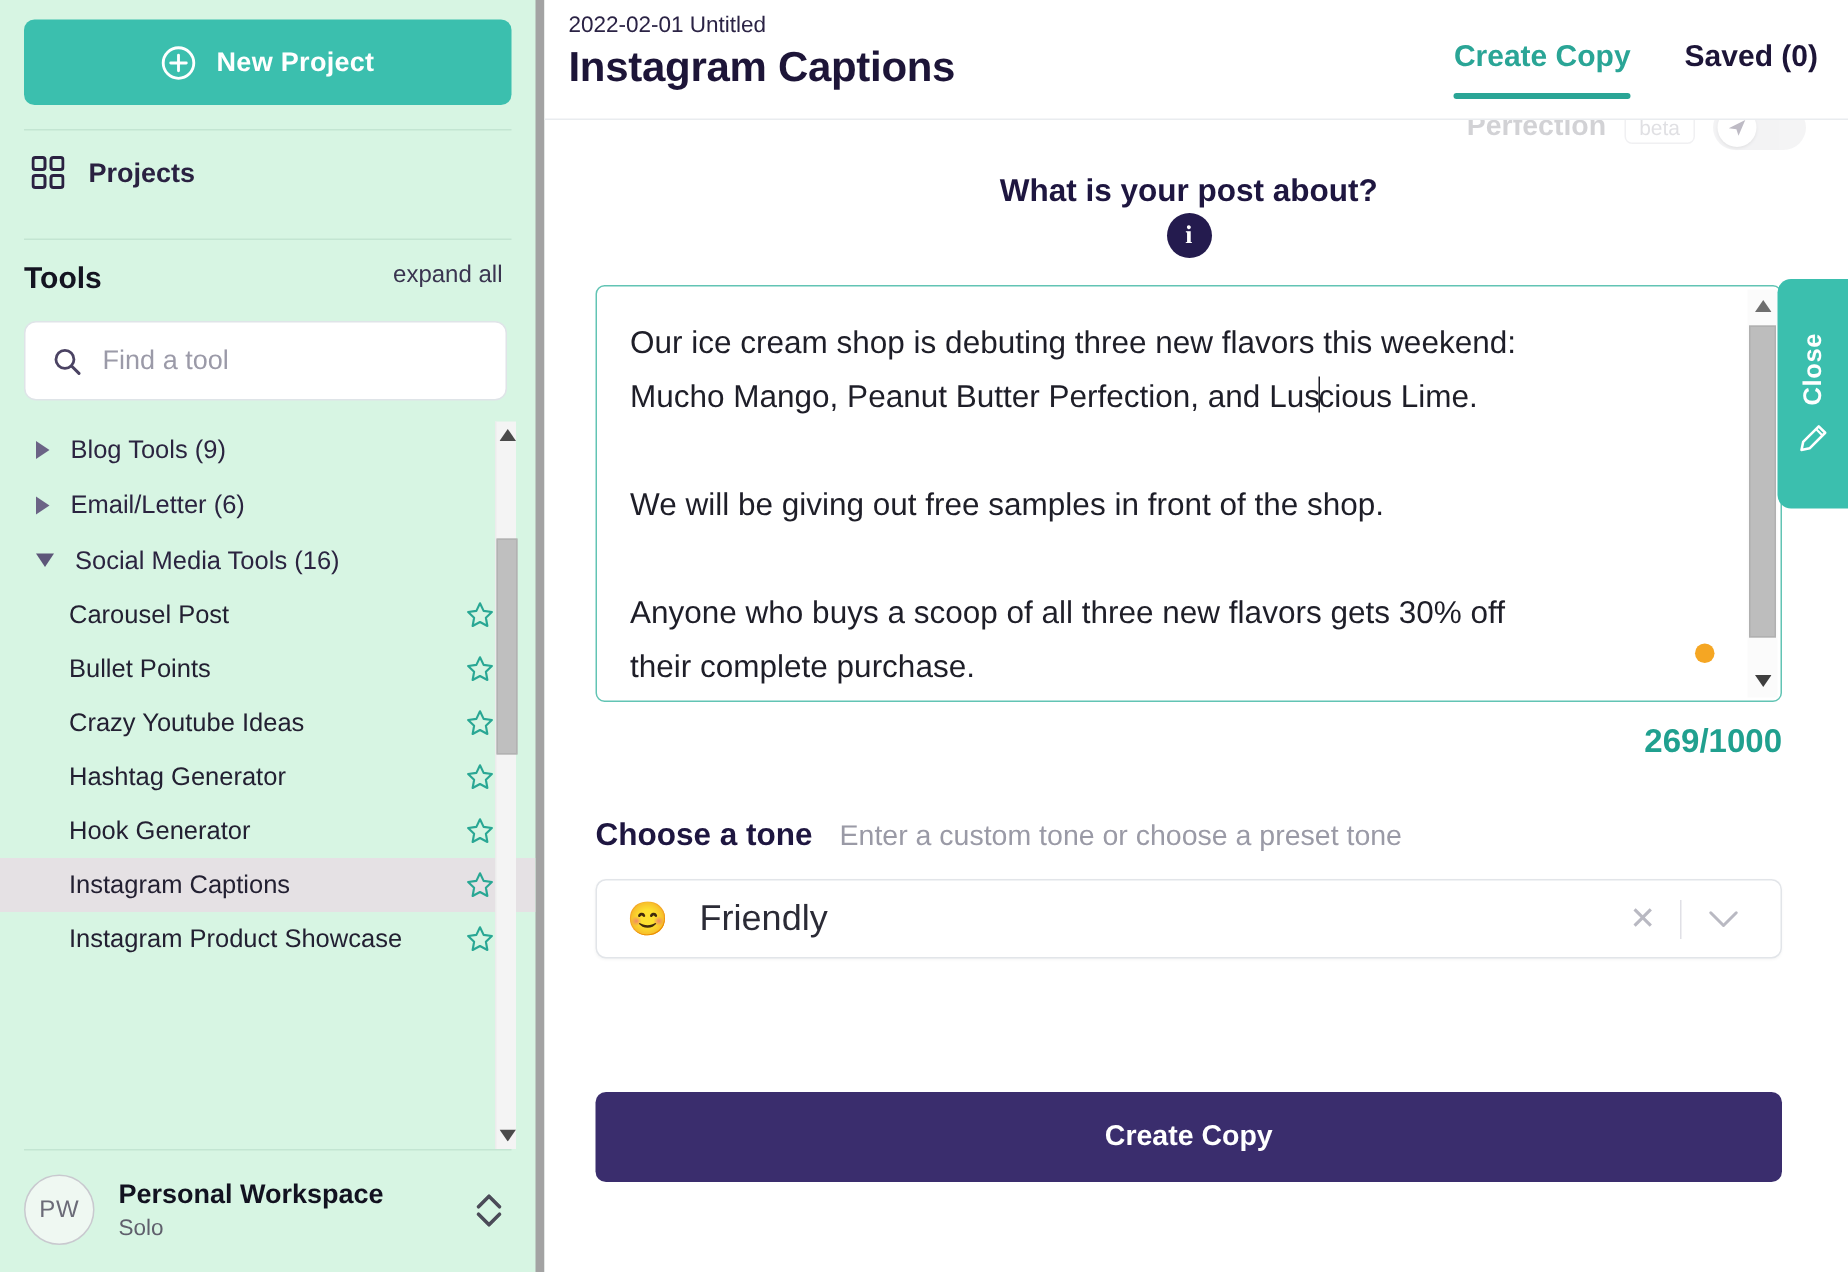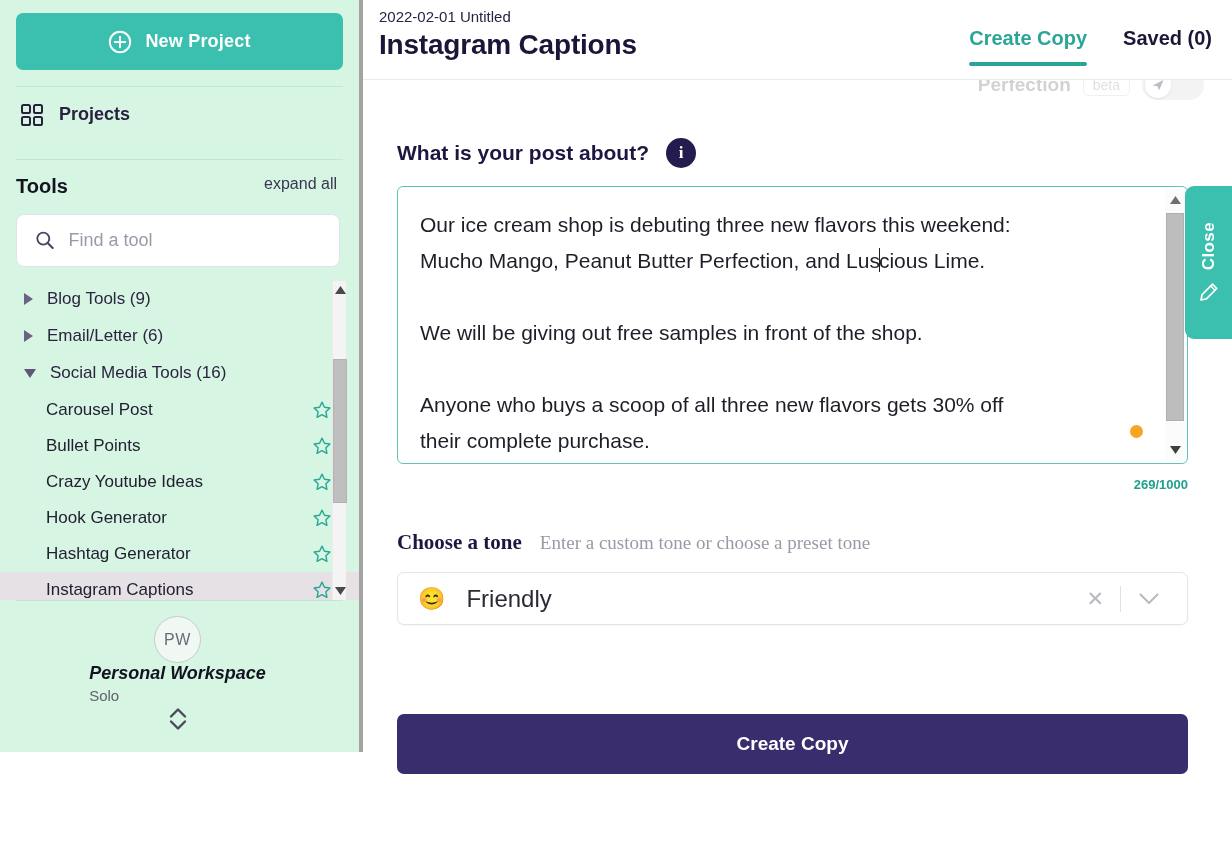--- a/index.html
+++ b/index.html
@@ -6,26 +6,26 @@
   html, body {
     width: 1232px; height: 848px;
     font-family: "Liberation Sans", sans-serif;
     background: #ffffff;
     overflow: hidden;
   }
   .app { display: flex; width: 1232px; height: 848px; position: relative; }
 
   
   .sidebar {
-    width: 363px; height: 752px;
+    width: 363px; height: 848px;
     background: #d7f5e3;
     display: flex; flex-direction: column;
     position: relative;
     flex: 0 0 363px;
-    border-right: 4px solid #a3a3a3;
+    border-right: 6px solid #a3a3a3;
   }
   .sb-top { padding: 13px 16px 0 16px; }
   .new-project-btn {
     height: 57px;
     background: #3bbfae;
     border-radius: 7px;
     display: flex; align-items: center; justify-content: center;
     gap: 13px;
     color: #ffffff;
     font-size: 18px; font-weight: bold;
@@ -87,33 +87,32 @@
     position:absolute; right: 13px; top: 0; width: 14px; height: 100%;
     background:#f4f4f4; border-left:1px solid #ececec;
   }
   .sb-arrow { width:14px; height:14px; display:flex; align-items:center; justify-content:center; }
   .sb-arrow.top { position:absolute; top:2px; }
   .sb-arrow.bot { position:absolute; bottom:2px; }
   .sb-thumb { position:absolute; left:0; width:14px; background:#bfbfbf; border:1px solid #b2b2b2; }
 
   .sb-bottom-divider { height:1px; background:#c3e5d2; margin: 0 16px; }
   .workspace {
-    display:flex; align-items:center; padding: 16px 20px 18px 16px;
+    display:flex; align-items:center; gap:16px; padding: 16px 20px 18px 16px;
     cursor:pointer;
-    flex-direction:column;
   }
   .avatar {
     width:47px; height:47px; border-radius:50%;
     border:1px solid #c9c9cf; background:#eff8f2;
     display:flex; align-items:center; justify-content:center;
     font-size:16px; color:#6b6b78; letter-spacing:.5px;
     flex:0 0 47px;
   }
   .ws-text { flex:1 1 auto; }
-  .ws-name { font-size:18px; font-weight:bold; color:#121220; line-height:1.2;font-style:italic; }
+  .ws-name { font-size:18px; font-weight:bold; color:#121220; line-height:1.2; }
   .ws-sub { font-size:15px; color:#5f5f6c; margin-top:2px; }
   .ws-chev { width:22px; height:30px; display:block; }
 
   
   .main { flex:1 1 auto; position:relative; height:848px; background:#fff; overflow:hidden; }
 
   .header {
     position:absolute; top:0; left:0; right:0; height:80px;
     background:#fff; border-bottom:1px solid #e9ecef;
     display:flex; align-items:flex-start; justify-content:space-between;
@@ -146,21 +145,21 @@
     display:flex; align-items:center; padding:3px; position:relative;
   }
   .sc-knob {
     width:26px; height:26px; border-radius:50%; background:#fff;
     display:flex; align-items:center; justify-content:center;
     box-shadow:0 1px 2px rgba(0,0,0,.25);
   }
 
   .content { position:absolute; top:80px; left:0; right:0; bottom:0; padding: 0 44px 0 34px; }
 
-  .field-label-row { display:flex; align-items:center; gap:17px; margin-top: 58px; }
+  .field-label-row { display:flex; align-items:center; gap:2px; margin-top: 36px; flex-direction: column; }
   .field-label { font-size:21px; font-weight:bold; color:#1e1640; }
   .info-icon {
     width:30px; height:30px; border-radius:50%; background:#241b4e;
     color:#fff; font-size:17px; font-weight:bold;
     display:flex; align-items:center; justify-content:center;
     font-family:"Liberation Serif", serif; cursor:pointer;
   }
 
   .textarea-wrap {
     position:relative; margin-top:18px;
@@ -181,23 +180,23 @@
     position:absolute; right:44px; top:238px;
     width:13px; height:13px; border-radius:50%; background:#f5a623;
   }
   
   .ta-scroll { position:absolute; right:2px; top:2px; bottom:2px; width:20px; background:#fbfbfb; }
   .ta-arrow { position:absolute; left:0; width:20px; height:22px; display:flex; align-items:center; justify-content:center; }
   .ta-arrow.top { top:0; }
   .ta-arrow.bot { bottom:0; }
   .ta-thumb { position:absolute; left:1px; width:18px; top:24px; height:208px; background:#bdbdbd; border:1px solid #b0b0b0; }
 
-  .char-count { text-align:right; font-size:13px; font-weight:bold; color:#20a08f; margin-top:13px; }
-
-  .tone-head { display:flex; align-items:baseline; gap:18px; margin-top:38px;font-family:Liberation Serif, serif; }
+  .char-count { text-align:right; font-size:22px; font-weight:bold; color:#20a08f; margin-top:13px; }
+
+  .tone-head { display:flex; align-items:baseline; gap:18px; margin-top:38px; }
   .tone-label { font-size:21px; font-weight:bold; color:#1e1640; }
   .tone-hint { font-size:19px; color:#9a9aa6; }
 
   .tone-select {
     margin-top:17px; height:53px; background:#fff;
     border:1px solid #e2e5e9; border-radius:7px;
     display:flex; align-items:center; padding: 0 14px 0 20px;
     box-shadow: 0 1px 2px rgba(0,0,0,.04);
     cursor:pointer;
   }
@@ -302,27 +301,27 @@
             <path d="M12 2.6l2.9 6.1 6.6.9-4.8 4.6 1.2 6.6L12 17.6 6.1 20.8l1.2-6.6L2.5 9.6l6.6-.9z" fill="none" stroke="#29a794" stroke-width="1.7" stroke-linejoin="round"></path>
           </svg>
         </div>
         <div class="tool-row">
           <span class="tool-name">Crazy Youtube Ideas</span>
           <svg class="star" viewBox="0 0 24 24">
             <path d="M12 2.6l2.9 6.1 6.6.9-4.8 4.6 1.2 6.6L12 17.6 6.1 20.8l1.2-6.6L2.5 9.6l6.6-.9z" fill="none" stroke="#29a794" stroke-width="1.7" stroke-linejoin="round"></path>
           </svg>
         </div>
         <div class="tool-row">
+          <span class="tool-name">Hashtag Generator</span>
+          <svg class="star" viewBox="0 0 24 24">
+            <path d="M12 2.6l2.9 6.1 6.6.9-4.8 4.6 1.2 6.6L12 17.6 6.1 20.8l1.2-6.6L2.5 9.6l6.6-.9z" fill="none" stroke="#29a794" stroke-width="1.7" stroke-linejoin="round"></path>
+          </svg>
+        </div>
+        <div class="tool-row">
           <span class="tool-name">Hook Generator</span>
-          <svg class="star" viewBox="0 0 24 24">
-            <path d="M12 2.6l2.9 6.1 6.6.9-4.8 4.6 1.2 6.6L12 17.6 6.1 20.8l1.2-6.6L2.5 9.6l6.6-.9z" fill="none" stroke="#29a794" stroke-width="1.7" stroke-linejoin="round"></path>
-          </svg>
-        </div>
-        <div class="tool-row">
-          <span class="tool-name">Hashtag Generator</span>
           <svg class="star" viewBox="0 0 24 24">
             <path d="M12 2.6l2.9 6.1 6.6.9-4.8 4.6 1.2 6.6L12 17.6 6.1 20.8l1.2-6.6L2.5 9.6l6.6-.9z" fill="none" stroke="#29a794" stroke-width="1.7" stroke-linejoin="round"></path>
           </svg>
         </div>
         <div class="tool-row selected">
           <span class="tool-name">Instagram Captions</span>
           <svg class="star" viewBox="0 0 24 24">
             <path d="M12 2.6l2.9 6.1 6.6.9-4.8 4.6 1.2 6.6L12 17.6 6.1 20.8l1.2-6.6L2.5 9.6l6.6-.9z" fill="none" stroke="#29a794" stroke-width="1.7" stroke-linejoin="round"></path>
           </svg>
         </div>

